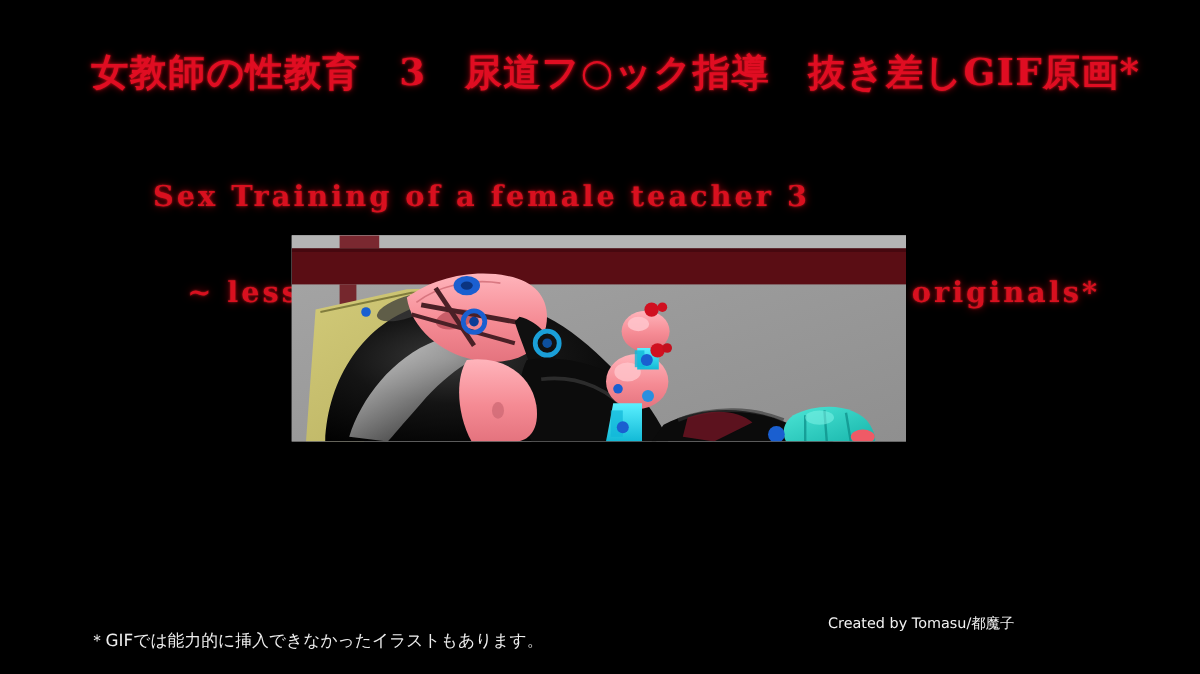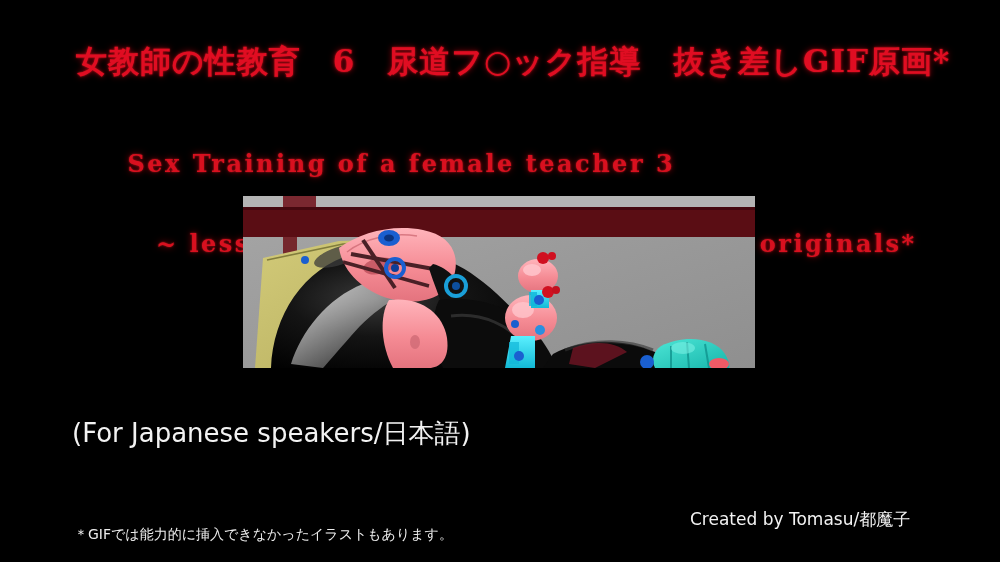--- a/index.html
+++ b/index.html
@@ -86,32 +86,32 @@
     line-height: 21px;
     color: #ededed;
     white-space: pre;
   }
   .footnotes .fn-jp { display: block; padding-left: 4px; letter-spacing: 0px; }
   .credit {
     position: absolute;
     left: 690px;
     top: 508px;
     font-family: "DejaVu Sans", "Liberation Sans", sans-serif;
-    font-size: 17px;
+    font-size: 12px;
     line-height: 22px;
     color: #f2f2f2;
     white-space: pre;
   }
 </style>
 </head>
 <body>
 
 <div class="slide">
 
-  <div class="title-jp">女教師の性教育　6　尿道フ○ック指導　抜き差しGIF原画*</div>
+  <div class="title-jp">女教師の性教育　3　尿道フ○ック指導　抜き差しGIF原画*</div>
 
   <div class="title-en">
     <span class="line1">Sex Training of a female teacher 3</span>
     <span class="line2">~ lesson of Urethral intercourse :GIF originals*</span>
   </div>
 
   <div class="illus-wrap">
     <svg class="illus-svg" viewBox="0 0 512 172" preserveAspectRatio="none">
       <defs>
         <linearGradient id="wallG" x1="0" y1="0" x2="1" y2="1">
@@ -222,21 +222,20 @@
 
       <path d="M418 150 C442 138 472 142 482 158 C488 168 486 172 486 172 L412 172
                C408 164 410 156 418 150 Z" fill="url(#tealG)"></path>
       <path d="M428 150 L428 172 M444 146 L446 172 M462 148 L466 172" stroke="#0e8f89" stroke-width="2" fill="none" opacity="0.75"></path>
       <ellipse cx="440" cy="152" rx="12" ry="6" fill="#7df2e6" opacity="0.55"></ellipse>
       <circle cx="404" cy="166" r="7" fill="#1a5fd0"></circle>
       <ellipse cx="476" cy="168" rx="10" ry="6" fill="#ef5a66"></ellipse>
     </svg>
   </div>
 
-  <div class="speakers-note">(For Japanese speakers/日本語)</div>
 
   <div class="footnotes">
     <span class="fn-jp">＊GIFでは能力的に挿入できなかったイラストもあります。</span>
     
   </div>
 
   <div class="credit">Created by Tomasu/都魔子</div>
 
 </div>
 

